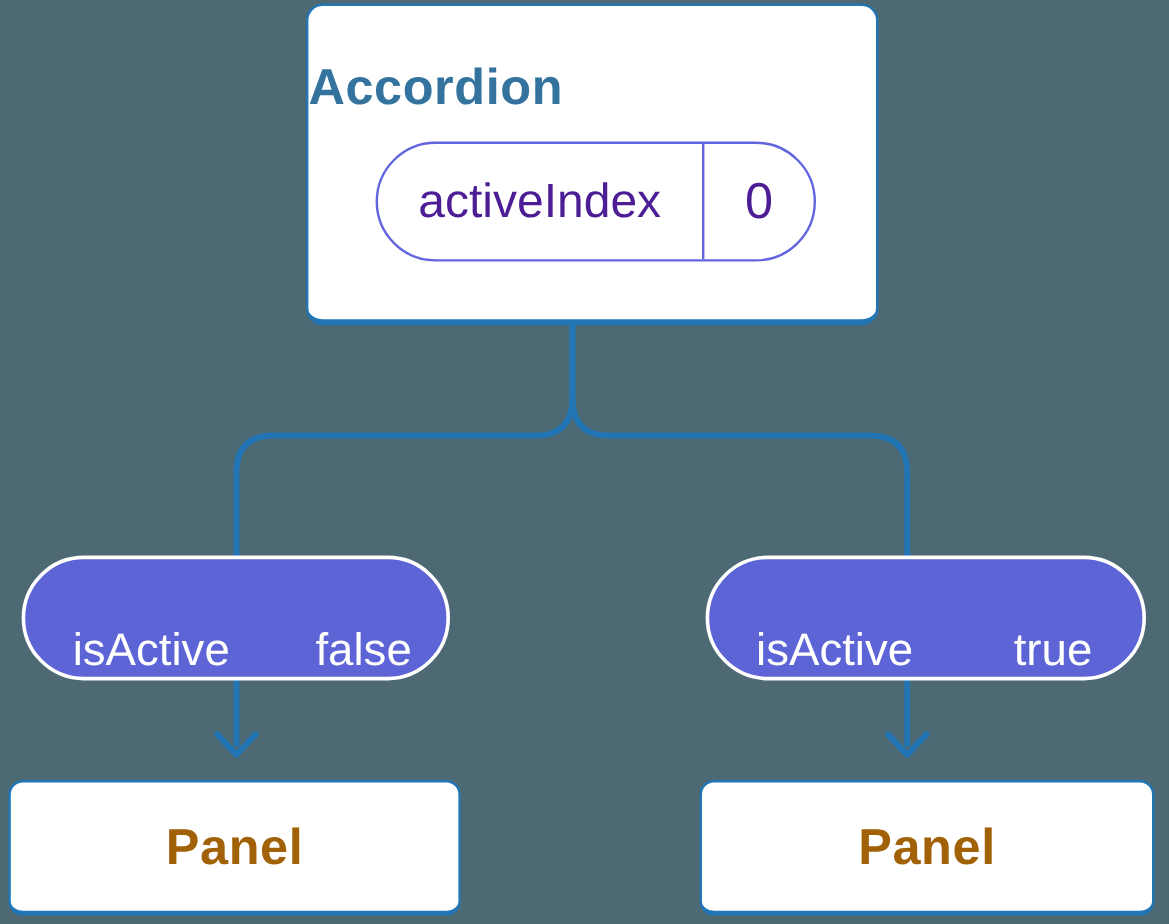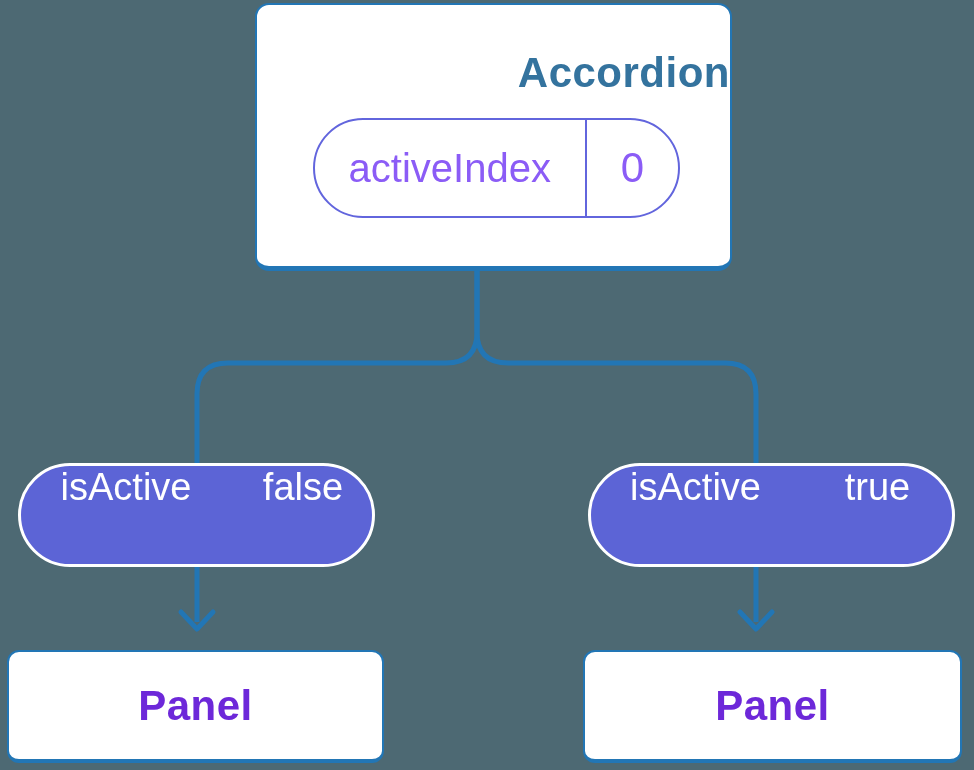--- a/index.html
+++ b/index.html
@@ -47,38 +47,38 @@
     z-index: 2;
   }
   .root-card {
     left: 255px; top: 3px;
     width: 477px; height: 268px;
   }
   .card-title {
     position: absolute;
     left: 0; right: 0;
     top: 44px;
-    text-align: right;
+    text-align: left;
     font-size: 42px;
     font-weight: 600;
     color: #34739e;
     letter-spacing: 0.5px;
   }
 
   
   .state-pill {
     position: absolute;
     left: 56px; top: 113px;
     box-sizing: border-box;
     width: 367px; height: 100px;
     border: 2.5px solid #6265dd;
     border-radius: 50px;
     display: flex;
     align-items: stretch;
-    color: #8b5cf6;
+    color: #4c1d95;
     font-size: 40px;
     background: #ffffff;
   }
   .state-pill .seg {
     display: flex;
     align-items: center;
     justify-content: center;
   }
   .state-pill .seg-label { flex: 1; }
   .state-pill .divider {
@@ -92,21 +92,21 @@
 
   
   .prop-pill {
     position: absolute;
     box-sizing: border-box;
     height: 104px;
     background: #5c64d6;
     border: 3px solid #ffffff;
     border-radius: 55px;
     display: flex;
-    align-items: flex-start;
+    align-items: flex-end;
     color: #ffffff;
     font-size: 38px;
     z-index: 2;
   }
   .prop-pill .seg {
     display: flex;
     align-items: center;
     justify-content: center;
   }
   .prop-pill .seg-label { flex: 1; }
@@ -121,21 +121,21 @@
 
   
   .panel-card {
     border-radius: 12px;
     border-bottom-width: 4px;
     display: flex;
     align-items: center;
     justify-content: center;
     font-size: 42px;
     font-weight: 600;
-    color: #6d28d9;
+    color: #a16207;
     letter-spacing: 0.5px;
   }
   .panel-left  { left: 7px;   top: 650px; width: 377px; height: 113px; }
   .panel-right { left: 583px; top: 650px; width: 379px; height: 113px; }
 </style>
 </head>
 <body>
 
 <div class="stage">
 

